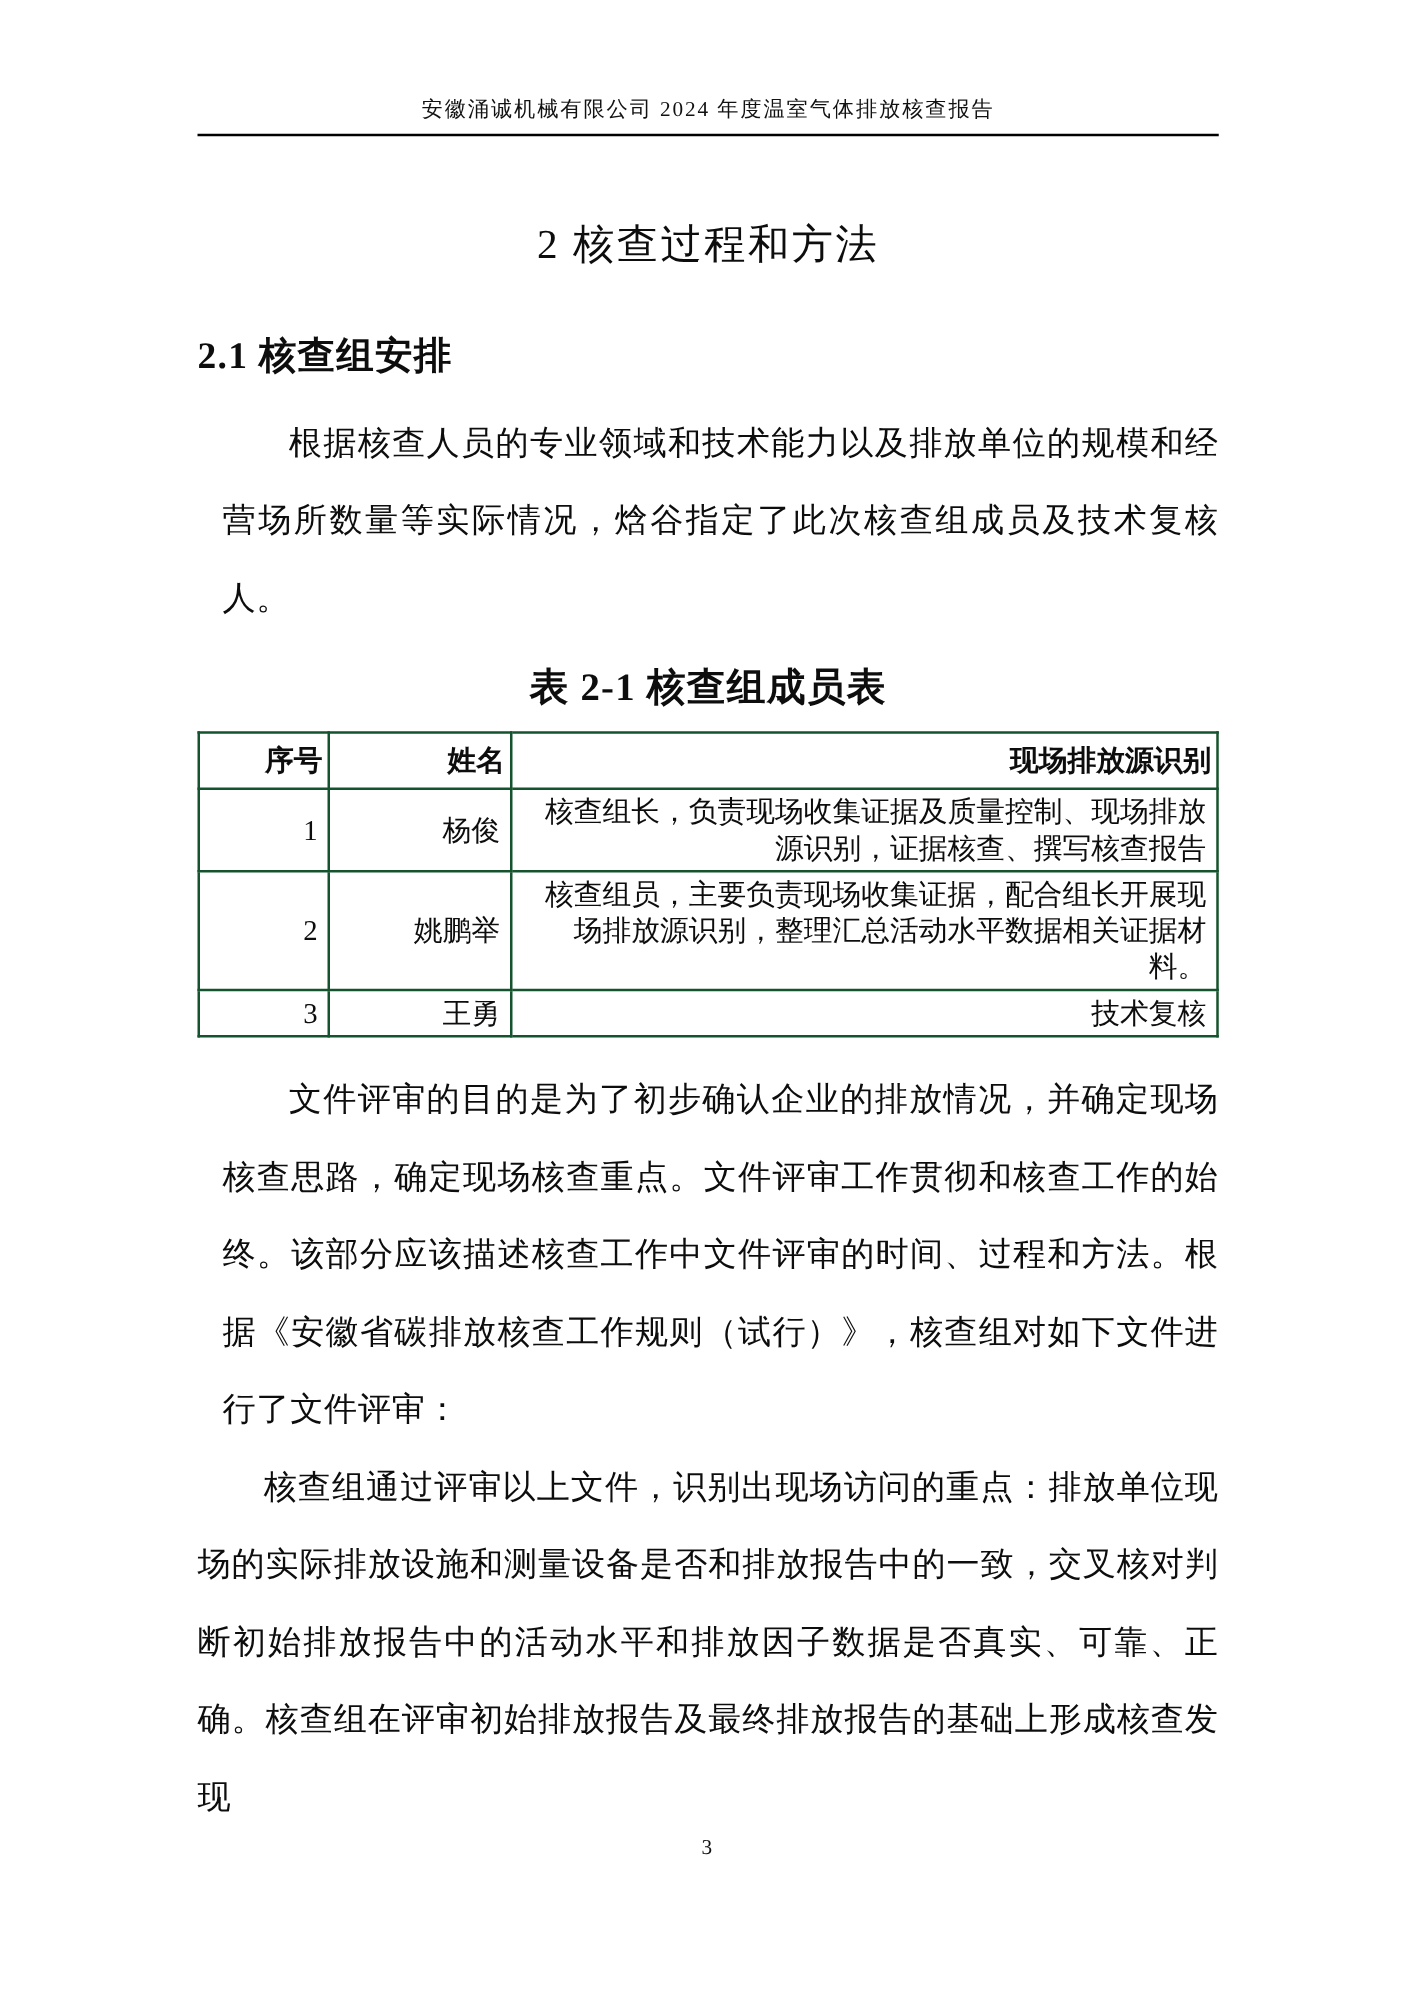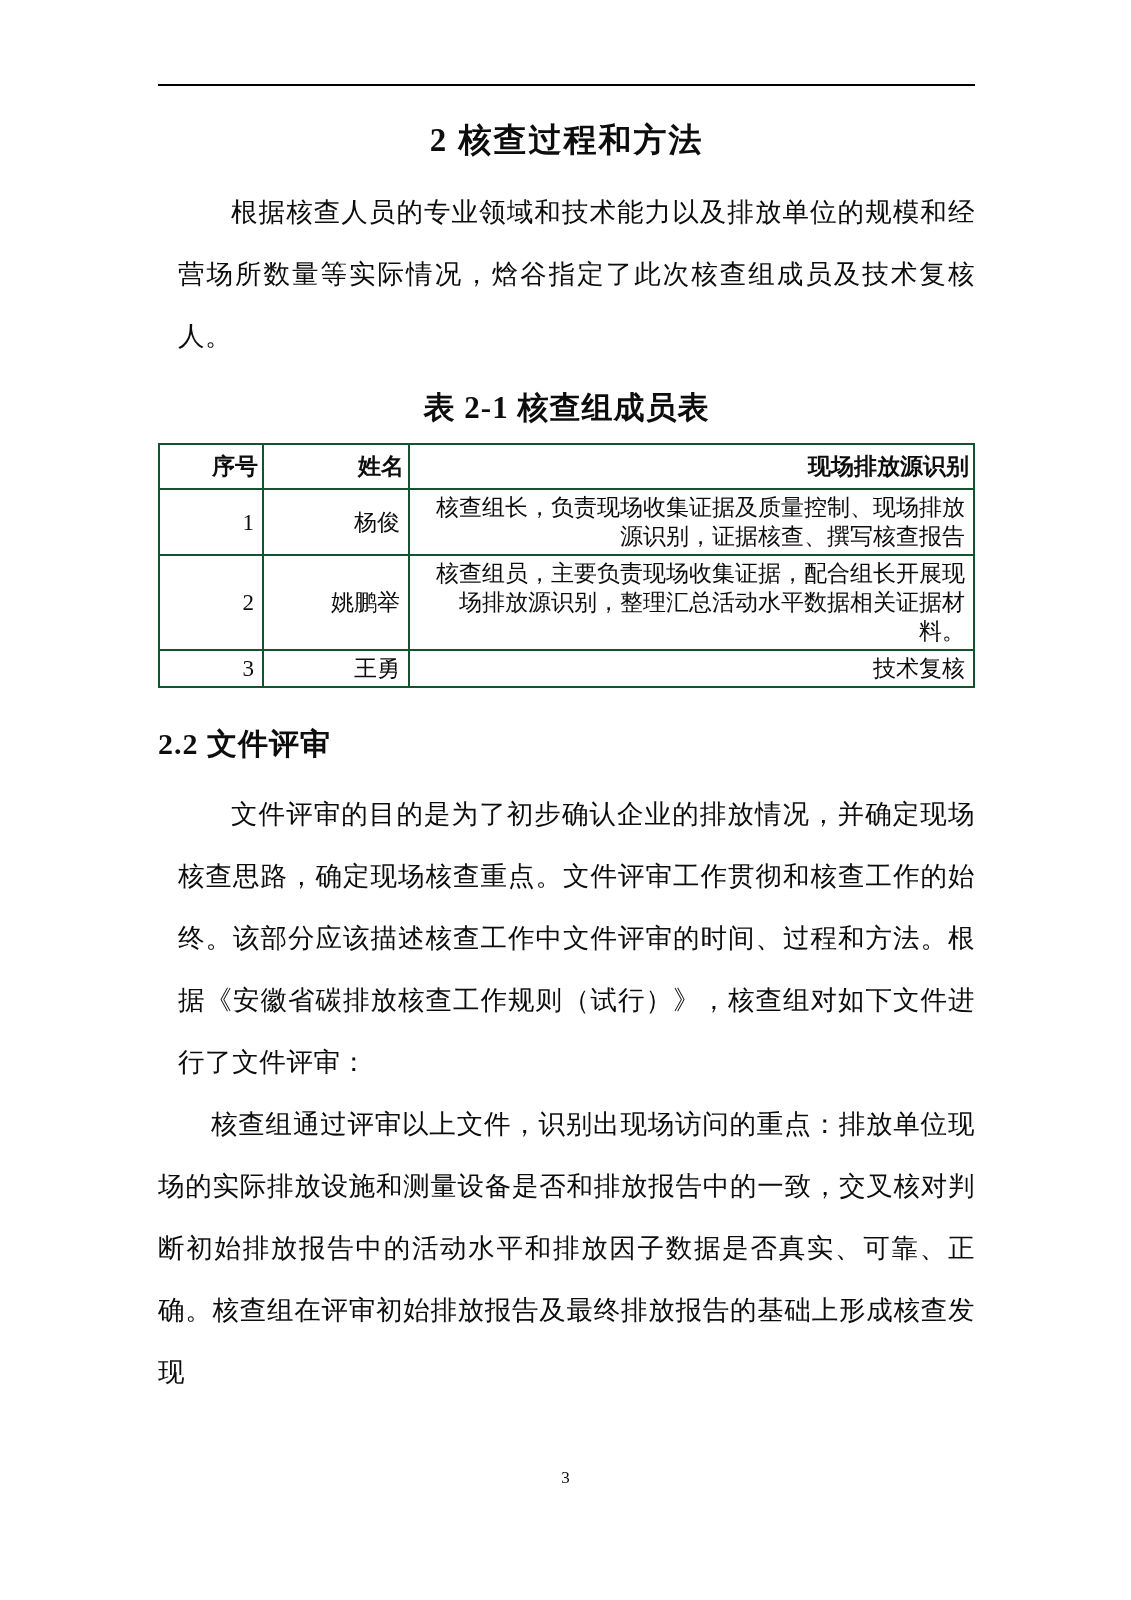--- a/index.html
+++ b/index.html
@@ -24,24 +24,24 @@
     letter-spacing: 1.5px;
     color: #111;
   }
   .header-rule {
     margin-top: 8px;
     border-bottom: 2px solid #000;
   }
 
   
   .doc-title {
-    margin-top: 32px;
+    margin-top: 64px;
     text-align: center;
     font-size: 33px;
-    font-weight: bold;
+    font-weight: normal;
     letter-spacing: 2px;
   }
 
   
   .section-heading {
     font-size: 30px;
     font-weight: bold;
     letter-spacing: 1px;
   }
   .section-heading.s21 { margin-top: 46px; }
@@ -95,25 +95,27 @@
     font-size: 17px;
     color: #111;
   }
 </style>
 </head>
 <body>
 
 <div class="page">
 
   <div class="running-header">
+    <div class="running-header-text">安徽涌诚机械有限公司 2024 年度温室气体排放核查报告</div>
     <div class="header-rule"></div>
   </div>
 
   <div class="doc-title">2  核查过程和方法</div>
 
+  <div class="section-heading s21">2.1  核查组安排</div>
 
   <p class="body-par first">根据核查人员的专业领域和技术能力以及排放单位的规模和经营场所数量等实际情况，焓谷指定了此次核查组成员及技术复核人。</p>
 
   <div class="table-caption">表 2-1  核查组成员表</div>
 
   <table class="team-table">
     <colgroup>
       <col class="c-no">
         <col class="c-name">
         <col class="c-duty">
@@ -137,21 +139,20 @@
         <td>核查组员，主要负责现场收集证据，配合组长开展现场排放源识别，整理汇总活动水平数据相关证据材料。</td>
       </tr>
       <tr>
         <td>3</td>
         <td>王勇</td>
         <td>技术复核</td>
       </tr>
     </tbody>
   </table>
 
-  <div class="section-heading s22">2.2  文件评审</div>
 
   <p class="body-par first">文件评审的目的是为了初步确认企业的排放情况，并确定现场核查思路，确定现场核查重点。文件评审工作贯彻和核查工作的始终。该部分应该描述核查工作中文件评审的时间、过程和方法。根据《安徽省碳排放核查工作规则（试行）》，核查组对如下文件进行了文件评审：</p>
 
 
 
   <p class="body-par">核查组通过评审以上文件，识别出现场访问的重点：排放单位现场的实际排放设施和测量设备是否和排放报告中的一致，交叉核对判断初始排放报告中的活动水平和排放因子数据是否真实、可靠、正确。核查组在评审初始排放报告及最终排放报告的基础上形成核查发现</p>
 
   <div class="page-footer">3</div>
 
 </div>

